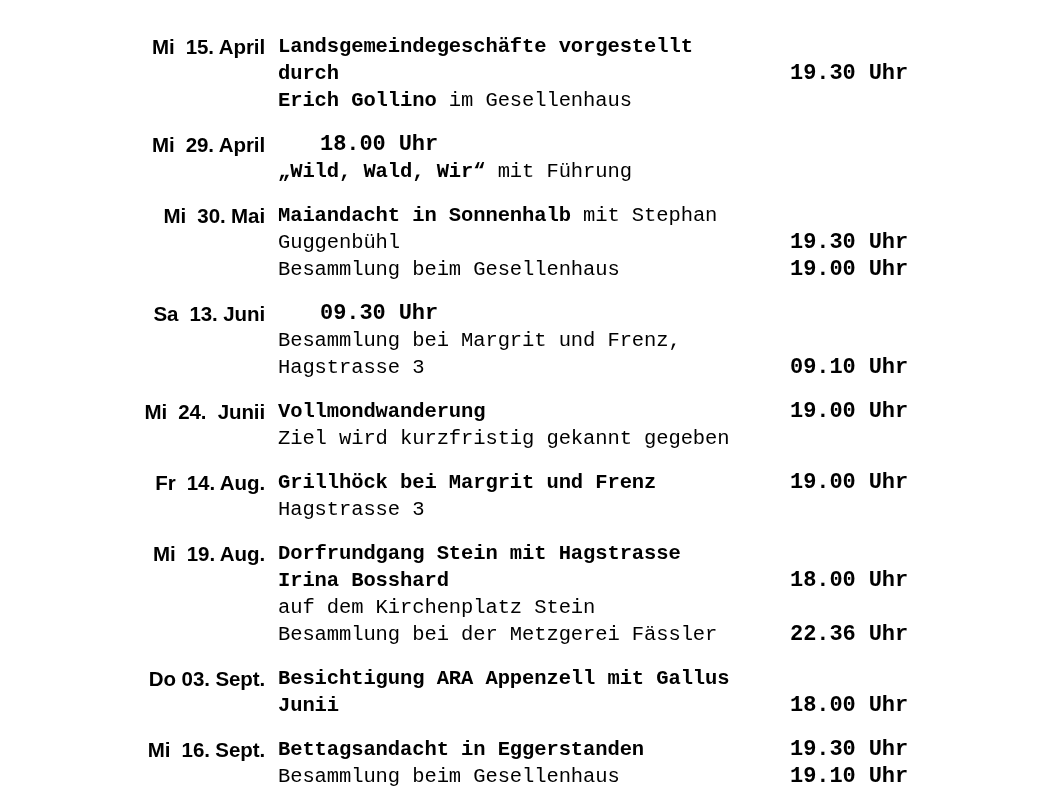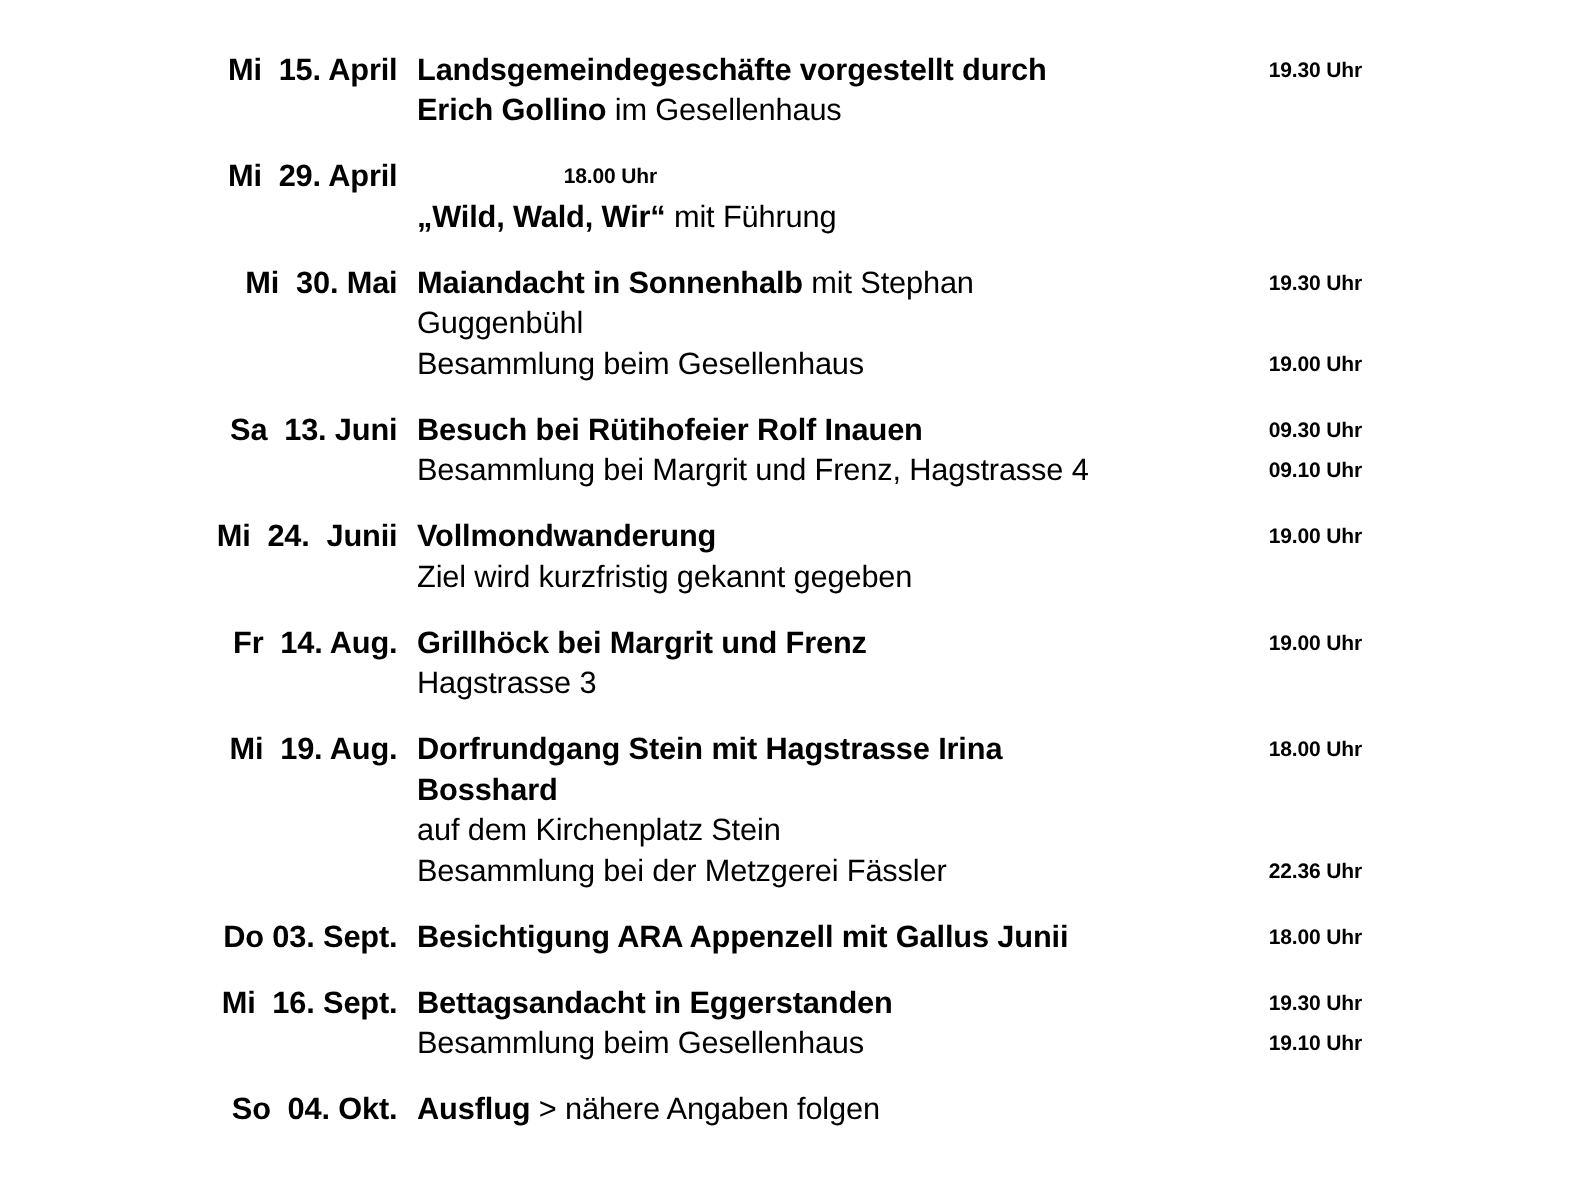--- a/index.html
+++ b/index.html
@@ -42,23 +42,24 @@
   }
 
   .body-cell {
     flex: 1 1 auto;
     margin-left: 13px;       
     position: relative;
   }
 
   .line {
     display: flex;
-    align-items: flex-start;
+    align-items: flex-end;
     line-height: 27px;
     min-height: 27px;
+    font-family: Liberation Mono, monospace;
   }
 
   .desc {
     flex: 1 1 auto;
     font-size: 20.5px;
     line-height: 27px;
     letter-spacing: -0.1px;
     white-space: pre-wrap;
     padding-right: 8px;
   }
@@ -68,21 +69,21 @@
   }
 
   .desc .r {
     font-weight: normal;
   }
 
   .time {
     flex: 0 0 auto;
     width: 160px;            
     text-align: right;
-    font-size: 14px;
+    font-size: 22px;
     font-weight: bold;
     line-height: 27px;
     letter-spacing: -0.1px;
     white-space: pre;
     padding-right: 145px;
     box-sizing: content-box;
   }
 </style>
 </head>
 <body>
@@ -123,25 +124,24 @@
         <div class="line">
           <div class="desc"><span class="r">Besammlung beim Gesellenhaus</span></div>
           <div class="time">19.00 Uhr</div>
         </div>
       </div>
     </div>
     <div class="event-row">
       <div class="date-cell">Sa  13. Juni</div>
       <div class="body-cell">
         <div class="line">
-          <div class="desc"><span class="b">Besuch bei Rütihofeier Rolf Inauen</span></div>
           <div class="time">09.30 Uhr</div>
         </div>
         <div class="line">
-          <div class="desc"><span class="r">Besammlung bei Margrit und Frenz, Hagstrasse 4</span></div>
+          <div class="desc"><span class="r">Besammlung bei Margrit und Frenz, Hagstrasse 3</span></div>
           <div class="time">09.10 Uhr</div>
         </div>
       </div>
     </div>
     <div class="event-row">
       <div class="date-cell">Mi  24.  Junii</div>
       <div class="body-cell">
         <div class="line">
           <div class="desc"><span class="b">Vollmondwanderung</span></div>
           <div class="time">19.00 Uhr</div>

